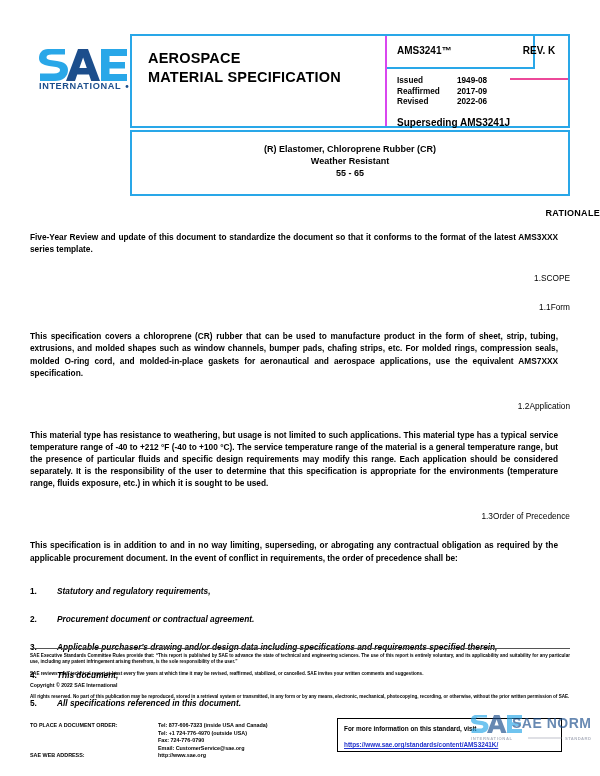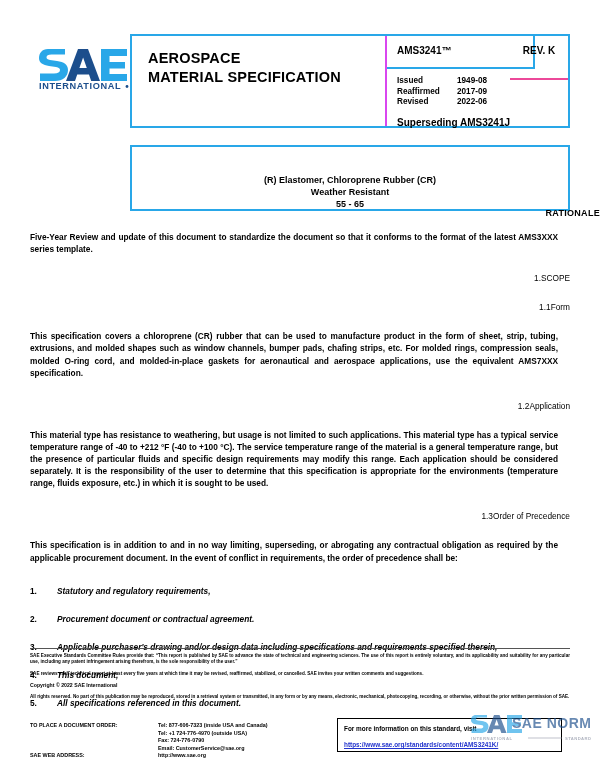--- a/index.html
+++ b/index.html
@@ -131,23 +131,22 @@
   }
 
   .hdr-bottom {
     position: absolute;
     left: 0;
     top: 96px;
     width: 440px;
     height: 66px;
     border: 2px solid #29a7e8;
     box-sizing: border-box;
-    padding-top: 27px;
+    padding-top: 11px;
     text-align: center;
-    margin-top: 15px;
   }
   .hdr-bottom div {
     font-size: 9px;
     font-weight: bold;
     line-height: 12px;
   }
 
   
   .rationale-head {
     position: absolute;

